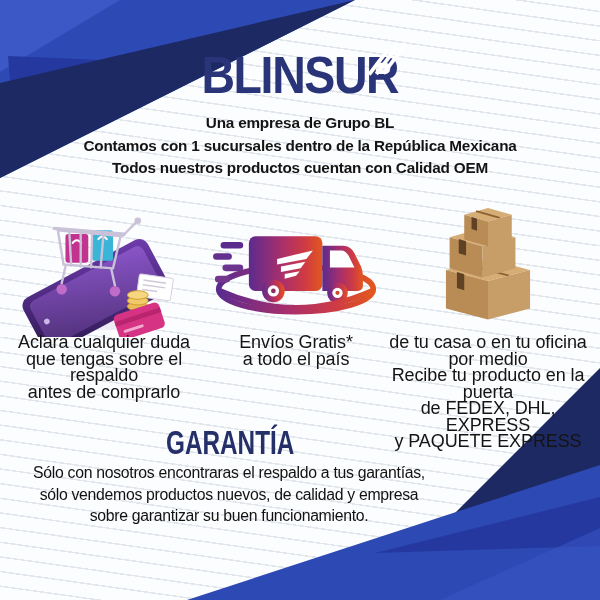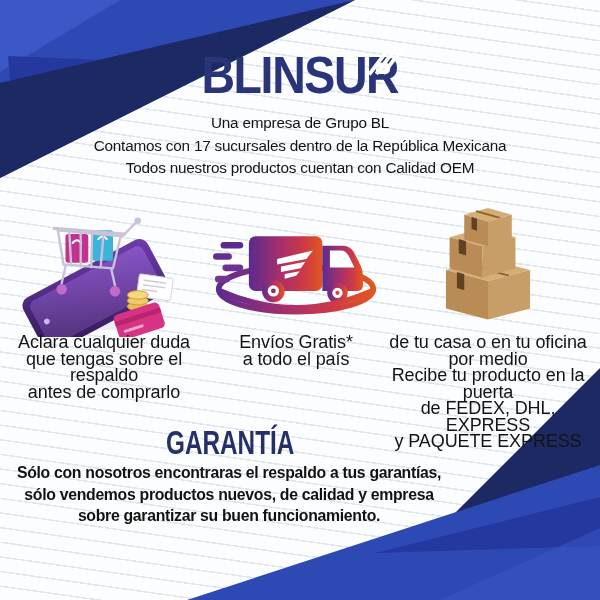--- a/index.html
+++ b/index.html
@@ -22,37 +22,37 @@
   .logo-wrap { position:absolute; top:46px; left:0; width:600px; text-align:center; }
   .logo { position:relative; display:inline-block; font-size:50px; font-weight:800;
           letter-spacing:-1.5px; color:#2a3478; transform:scale(0.93,1.03); }
   .logo .slash { position:absolute; width:4px; background:#fff; transform:rotate(40deg); }
   .logo .s1 { right:20px; top:2px;  height:30px; }
   .logo .s2 { right:11px; top:-2px; height:34px; }
   .logo .s3 { right:2px;  top:-6px; height:38px; }
 
   
   .intro { position:absolute; top:112px; left:0; width:600px; text-align:center;
-           font-weight:normal; font-size:15.3px; line-height:22.5px; color:#141414;
+           font-weight:bold; font-size:15.3px; line-height:22.5px; color:#141414;
            letter-spacing:-0.2px; }
 
   
   .col { position:absolute; top:196px; text-align:center; }
   .col1 { left:8px;   width:192px; }
   .col2 { left:206px; width:180px; }
   .col3 { left:383px; width:210px; }
   .icon-box { height:138px; display:flex; align-items:center; justify-content:center; }
   .caption { font-size:18px; font-weight:normal; line-height:16.5px; color:#141414;
              letter-spacing:-0.1px; }
 
   
   .warranty-title { position:absolute; left:166px; top:423px; font-size:32px; font-weight:800;
                     color:#253069; transform:scale(0.76,1.06); transform-origin:left top; }
   .warranty-text { position:absolute; top:462px; left:0; width:458px; text-align:center;
-                   font-size:15.8px; font-weight:bold; line-height:21.5px; color:#121212;
+                   font-size:15.8px; font-weight:normal; line-height:21.5px; color:#121212;
                    letter-spacing:-0.3px; }
 </style>
 </head>
 <body>
 
 <div class="canvas">
 
   <svg class="bg-svg" viewBox="0 0 600 600" aria-hidden="true">
 
     <polygon points="0,0 355,0 0,178" fill="#2d49b4"></polygon>
@@ -72,21 +72,21 @@
       <span class="logo">
         <span>BLINSUR</span>
         <i class="slash s1"></i>
         <i class="slash s2"></i>
         <i class="slash s3"></i>
       </span>
     </div>
 
     <div class="intro">
       <div>Una empresa de Grupo BL</div>
-      <div>Contamos con 17 sucursales dentro de la República Mexicana</div>
+      <div>Contamos con 1 sucursales dentro de la República Mexicana</div>
       <div>Todos nuestros productos cuentan con Calidad OEM</div>
     </div>
 
     <div class="col col1">
       <div class="icon-box">
         <svg viewBox="0 0 185 150" width="176" height="143" aria-hidden="true">
           <defs>
             <linearGradient id="pg" x1="0" y1="1" x2="1" y2="0">
               <stop offset="0" stop-color="#2c1850"></stop>
                 <stop offset="1" stop-color="#6f3cae"></stop>

